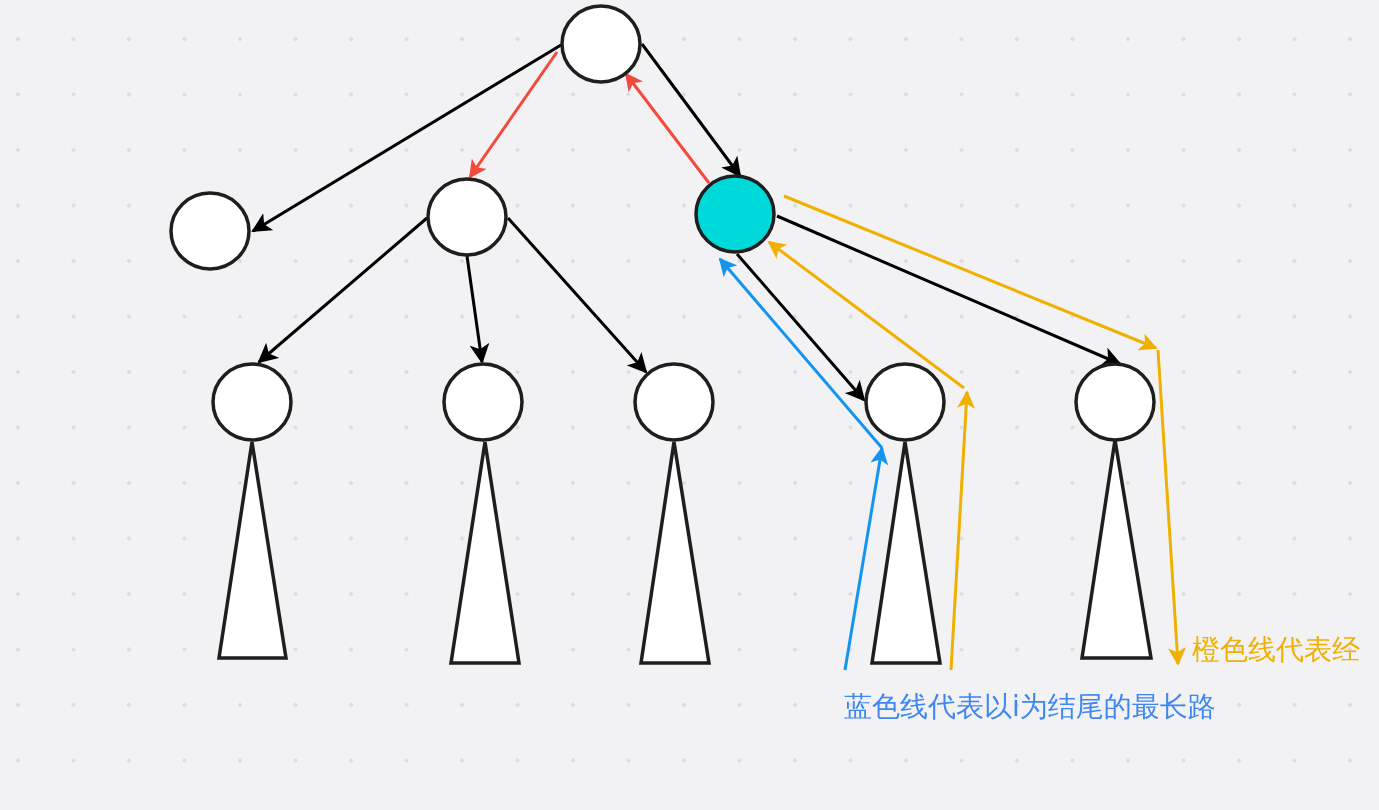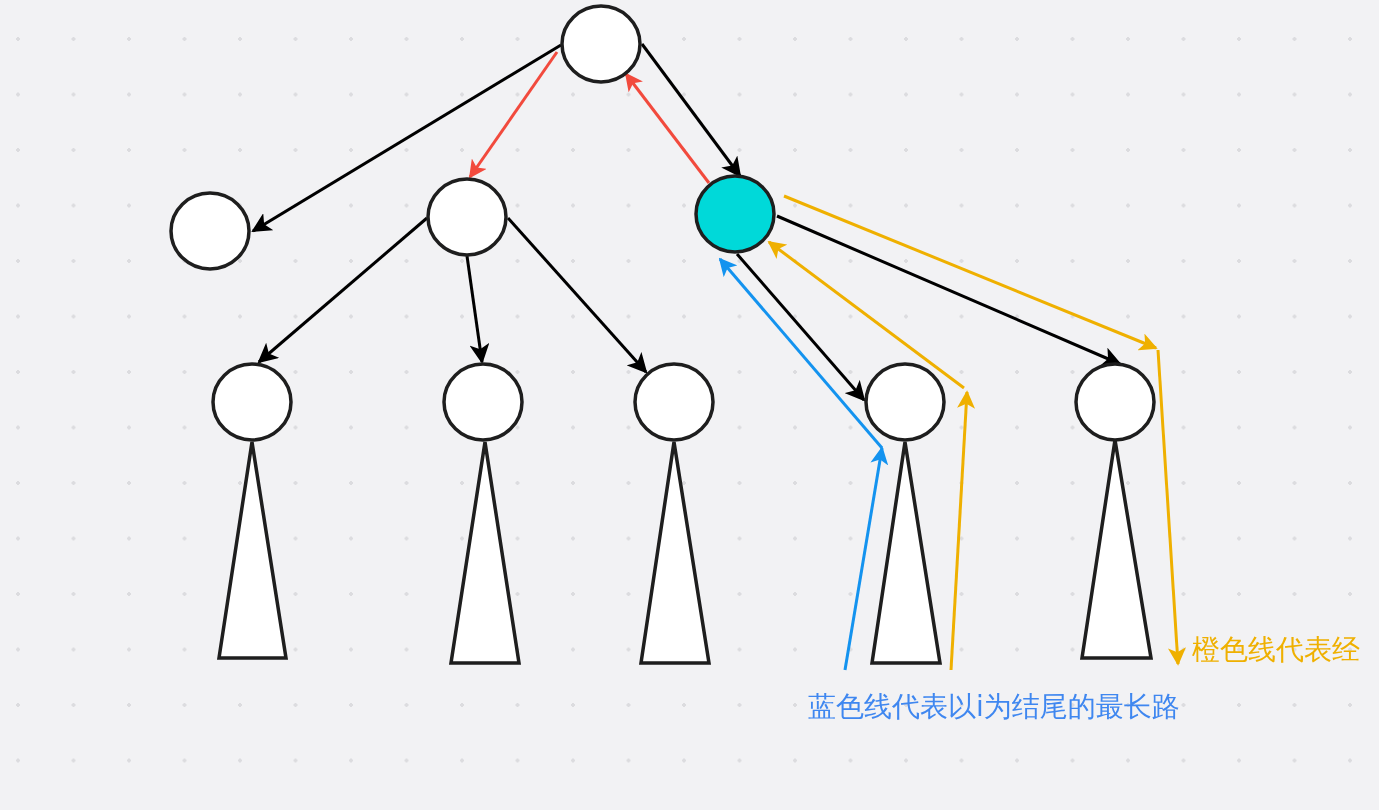--- a/index.html
+++ b/index.html
@@ -81,13 +81,13 @@
     <ellipse cx="735" cy="214" rx="39" ry="38" fill="#00d9d9"></ellipse>
     <ellipse cx="252" cy="402" rx="39" ry="38" fill="#fff"></ellipse>
     <ellipse cx="483" cy="402" rx="39" ry="38" fill="#fff"></ellipse>
     <ellipse cx="674" cy="402" rx="39" ry="38" fill="#fff"></ellipse>
     <ellipse cx="905" cy="402" rx="39" ry="38" fill="#fff"></ellipse>
     <ellipse cx="1115" cy="402" rx="39" ry="38" fill="#fff"></ellipse>
   </g>
 </svg>
 
 <div class="label" style="left:1192px; top:636px; color:#efb000;">橙色线代表经</div>
-<div class="label" style="left:808px; top:693px; color:#3f87f0;">蓝色线代表以i为结尾的最长路</div>
+<div class="label" style="left:844px; top:693px; color:#3f87f0;">蓝色线代表以i为结尾的最长路</div>
 
 </body></html>

